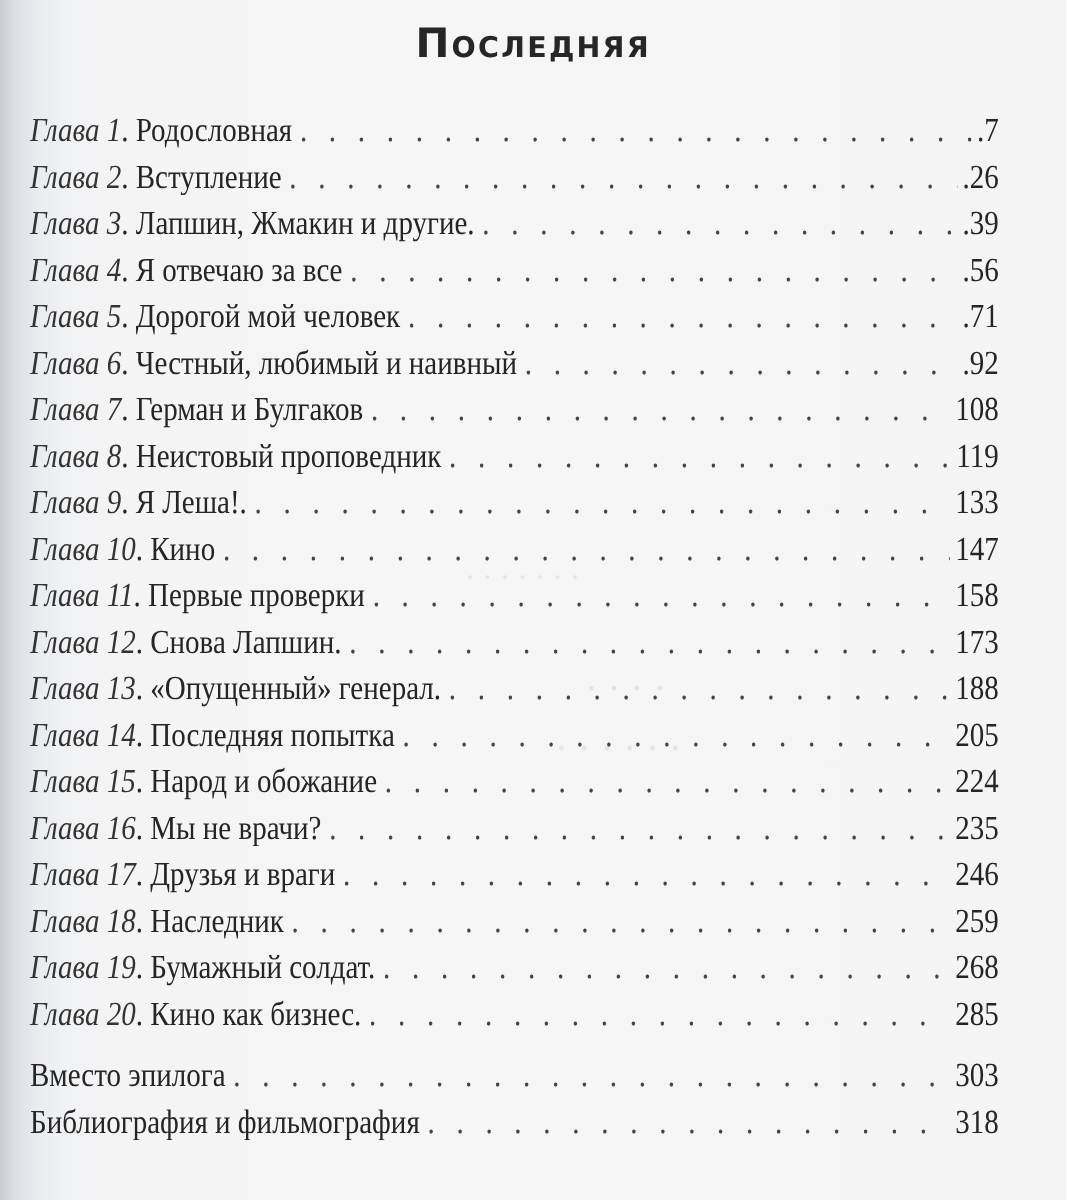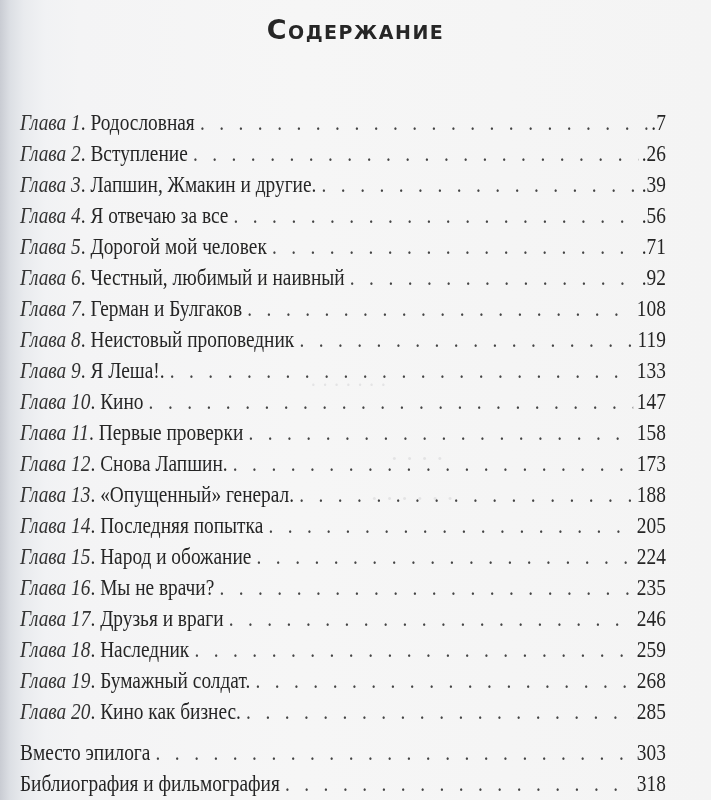--- a/index.html
+++ b/index.html
@@ -40,21 +40,20 @@
       font-size: 27px;
       letter-spacing: 1.5px;
       color: #262626;
       font-variant: small-caps;
     }
     .toc {
       position: absolute;
       top: 71px;
       left: 20px;
       width: 646px;
-      margin-top: 36px;
     }
     .row {
       display: flex;
       align-items: baseline;
       height: 31px;
       font-size: 22.5px;
       line-height: 31px;
       transform: scaleX(0.86);
       transform-origin: left center;
       width: 751px;
@@ -90,21 +89,21 @@
   </style>
 </head>
 <body>
 
 <div class="ghost">
   <span style="top:350px;left:270px;font-size:20px;">·  ·  ·  ·  ·  ·  ·</span>
   <span style="top:420px;left:350px;font-size:26px;">· · · ·</span>
   <span style="top:460px;left:330px;font-size:26px;">· · · · · ·</span>
 </div>
 
-<div class="title">Содержание</div>
+<div class="title">Последняя</div>
 
 <div class="toc">
 
   <div class="row">
     <span class="ch"><span>Глава</span> <span>1</span></span>
       <span class="ttl">. <span>Родословная</span></span>
     <span class="leader"></span>
     <span class="pg">.7</span>
   </div>
 

